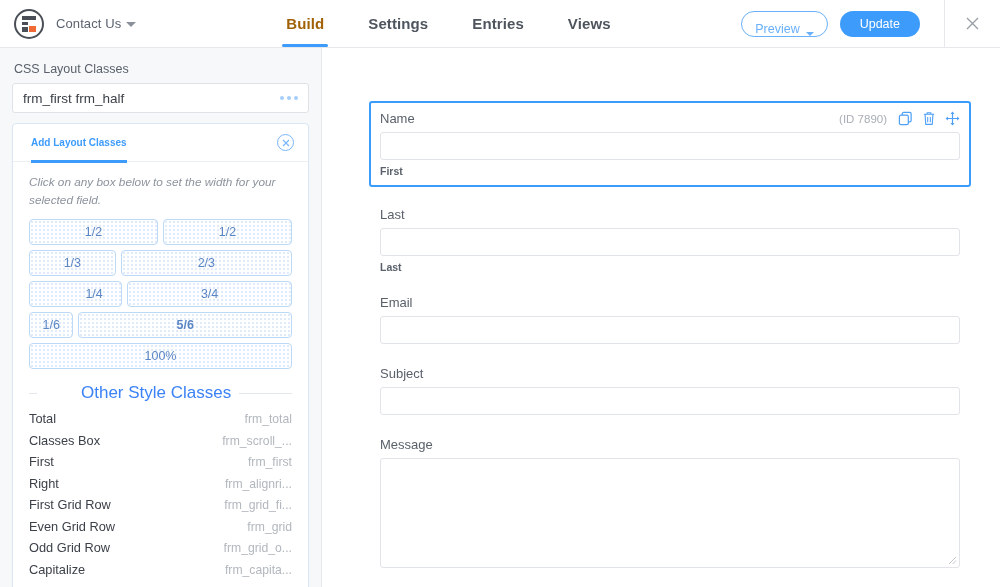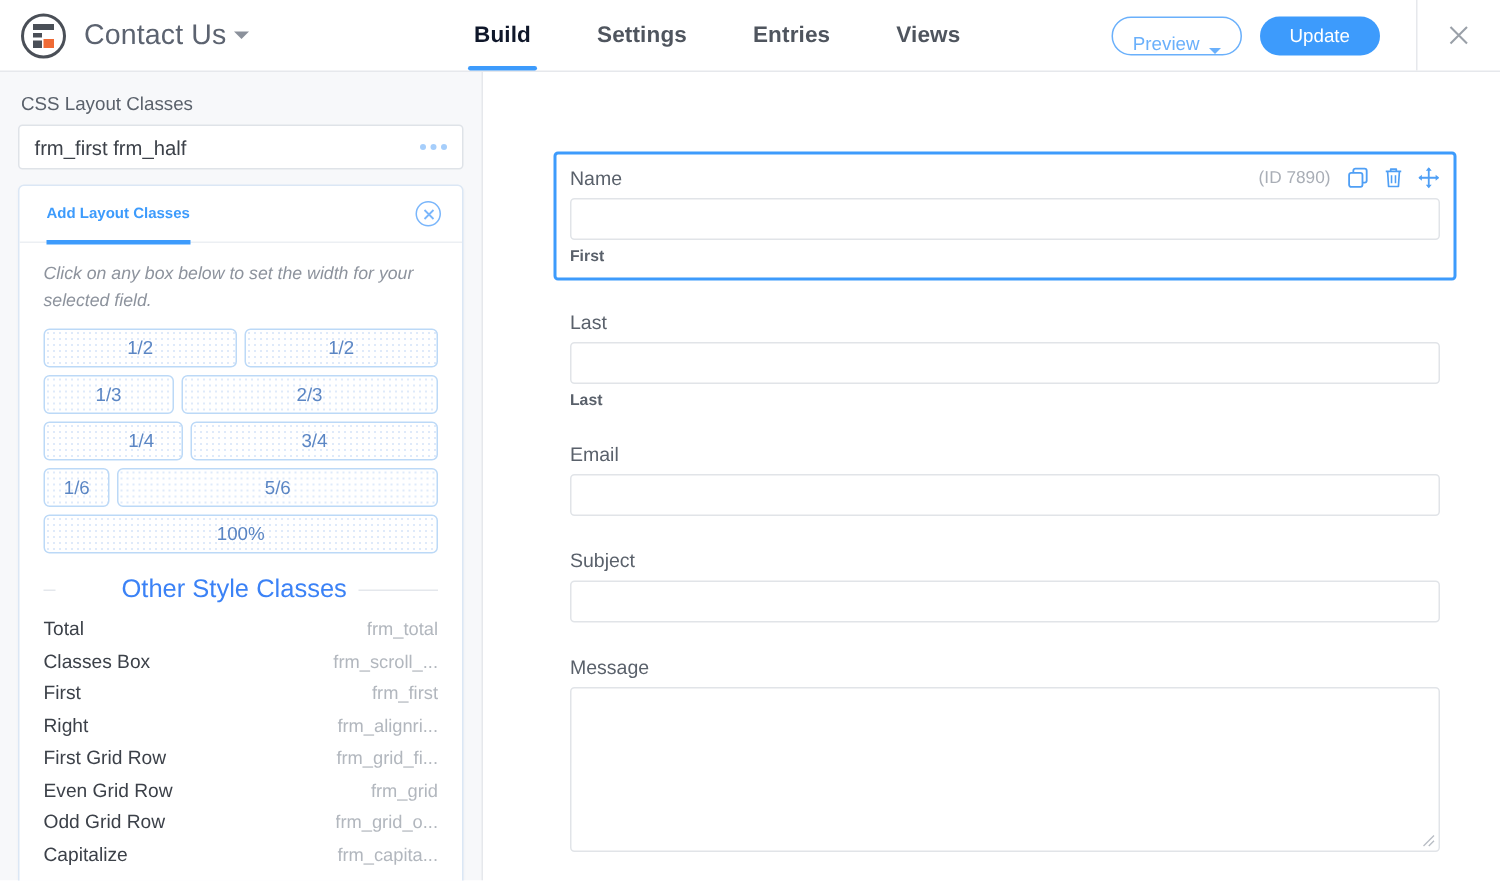--- a/index.html
+++ b/index.html
@@ -24,38 +24,38 @@
   }
   .logo-circle {
     width: 30px; height: 30px; border-radius: 50%;
     border: 2px solid #4a4f57;
     position: relative; flex: 0 0 auto;
   }
   .logo-glyph {
     position: absolute; left: 6px; top: 5px; width: 14px; height: 16px;
   }
   .form-title {
-    font-size: 19px; color: #5c6370; font-weight: 400;
+    font-size: 13px; color: #5c6370; font-weight: 400;
     letter-spacing: 0.1px; white-space: nowrap;
   }
   .caret-down {
     width: 0; height: 0; margin-left: 5px; display: inline-block;
     border-left: 5px solid transparent; border-right: 5px solid transparent;
     border-top: 5px solid #8b919b; vertical-align: middle;
   }
 
   .navtabs {
     display: flex; align-items: stretch; margin-left: 128px; gap: 0;
   }
   .navtab {
     position: relative; display: flex; align-items: center;
     padding: 0 22px; font-size: 15px; color: #4f555e; font-weight: 700;
     cursor: pointer; letter-spacing: 0.1px;
   }
-  .navtab.active { color: #0f172a; }
+  .navtab.active { color: #a16207; }
   .navtab.active::after {
     content: ""; position: absolute; left: 18px; right: 18px; bottom: 0;
     height: 3px; background: #3d9bfc; border-radius: 2px;
   }
 
   .top-actions {
     margin-left: auto; display: flex; align-items: center; gap: 12px;
     padding-right: 0;
   }
   .btn-preview {
@@ -274,21 +274,21 @@
           <div class="box-row">
             <div class="lbox" style="flex: 1 1 0%;">1/3</div>
             <div class="lbox" style="flex: 2 1 0%;">2/3</div>
           </div>
           <div class="box-row">
             <div class="lbox" style="flex: 1 1 0%; padding-left: 37px;">1/4</div>
             <div class="lbox" style="flex: 3 1 0%;">3/4</div>
           </div>
           <div class="box-row">
             <div class="lbox" style="flex: 1 1 0%;">1/6</div>
-            <div class="lbox" style="flex: 5 1 0%;">5/6</div>
+            <div class="lbox" style="flex: 5 1 0%; font-weight: bold;">5/6</div>
           </div>
           <div class="box-row">
             <div class="lbox" style="flex: 1 1 0%;">100%</div>
           </div>
         </div>
 
       <div class="legend-row">
         <span class="line short"></span>
         <span class="legend-text">Other Style Classes</span>
         <span class="line"></span>

